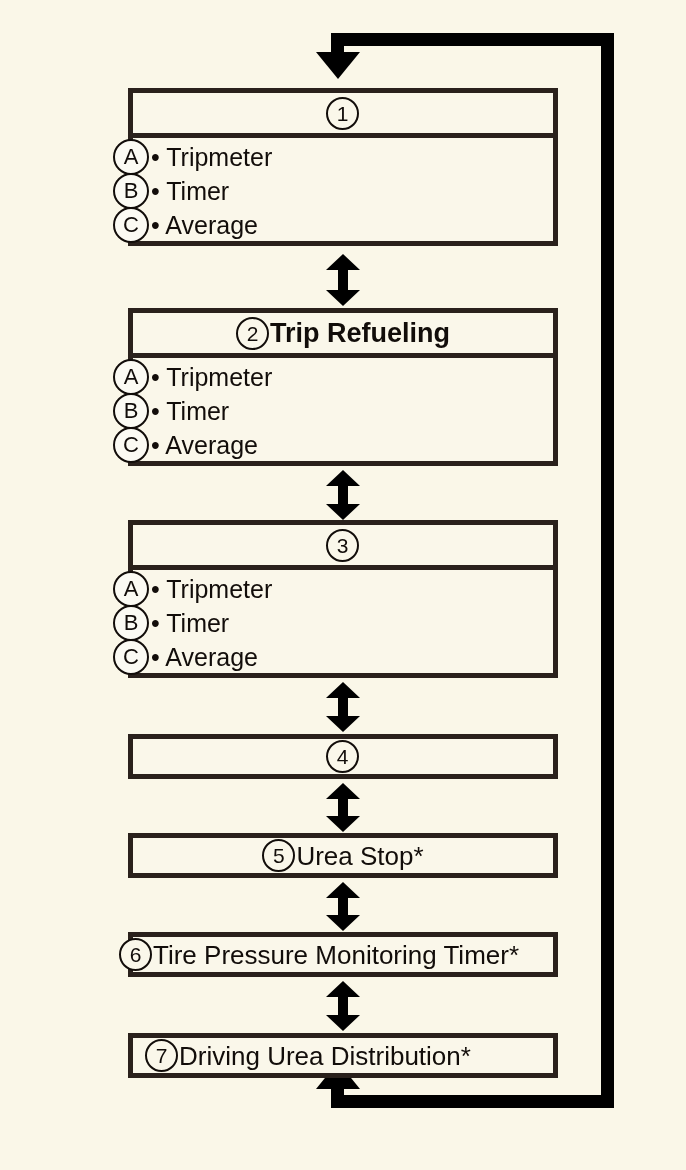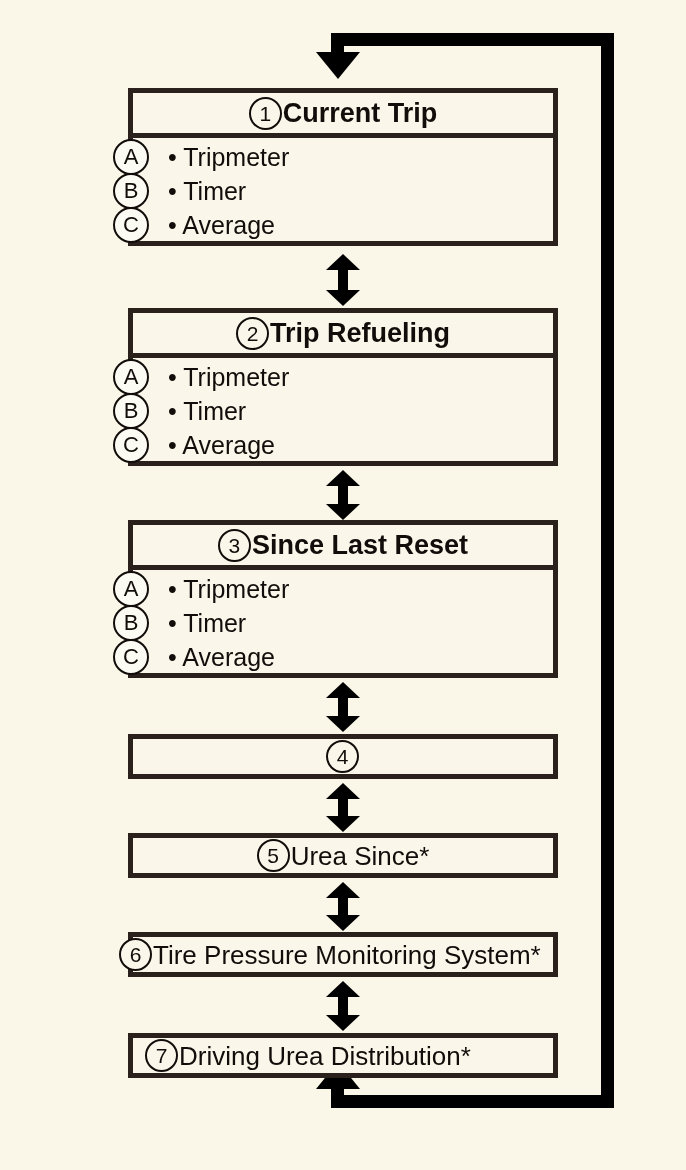--- a/index.html
+++ b/index.html
@@ -106,21 +106,21 @@
   .row {
     position: relative;
     height: 34px;
     display: flex;
     align-items: center;
   }
   .row-label {
     font-size: 25px;
     color: #120d0a;
     white-space: nowrap;
-    margin-left: 35px;
+    margin-left: 18px;
   }
   .letter-badge {
     position: absolute;
     left: -20px;
     top: 50%;
     transform: translateY(-50%);
     width: 32px;
     height: 32px;
     border: 2px solid #120d0a;
     border-radius: 50%;
@@ -175,21 +175,20 @@
   <div class="loop-seg" style="left:601px; top:33px; width:13px; height:1075px;"></div>
   <div class="loop-seg" style="left:331px; top:1095px; width:283px; height:13px;"></div>
   <div class="loop-seg" style="left:331px; top:33px; width:13px; height:25px;"></div>
   <div class="loop-seg" style="left:331px; top:1083px; width:13px; height:25px;"></div>
   <div class="loop-arrow-head down" style="left:316px; top:52px;"></div>
   <div class="loop-arrow-head up" style="left:316px; top:1062px;"></div>
 
   <div class="node has-body" style="left:128px; top:88px; width:430px; height:158px;">
     <div class="node-title">
       <span class="num-badge">1</span>
-      <span>Current Trip</span>
     </div>
     <div class="node-body">
       <div class="row">
         <span class="letter-badge">A</span>
         <span class="row-label">• Tripmeter</span>
       </div>
       <div class="row">
         <span class="letter-badge">B</span>
         <span class="row-label">• Timer</span>
       </div>
@@ -229,21 +228,20 @@
 
   <div class="dbl-arrow" style="left:326px; top:470px; height:50px;">
     <div class="head up"></div>
     <div class="shaft" style="top:12px; height:26px;"></div>
     <div class="head down"></div>
   </div>
 
   <div class="node has-body" style="left:128px; top:520px; width:430px; height:158px;">
     <div class="node-title">
       <span class="num-badge">3</span>
-      <span>Since Last Reset</span>
     </div>
     <div class="node-body">
       <div class="row">
         <span class="letter-badge">A</span>
         <span class="row-label">• Tripmeter</span>
       </div>
       <div class="row">
         <span class="letter-badge">B</span>
         <span class="row-label">• Timer</span>
       </div>
@@ -268,34 +266,34 @@
 
   <div class="dbl-arrow" style="left:326px; top:783px; height:49px;">
     <div class="head up"></div>
     <div class="shaft" style="top:12px; height:25px;"></div>
     <div class="head down"></div>
   </div>
 
   <div class="node plain" style="left:128px; top:833px; width:430px; height:45px;">
     <div class="node-title">
       <span class="num-badge">5</span>
-      <span>Urea Since*</span>
+      <span>Urea Stop*</span>
     </div>
   </div>
 
   <div class="dbl-arrow" style="left:326px; top:882px; height:49px;">
     <div class="head up"></div>
     <div class="shaft" style="top:12px; height:25px;"></div>
     <div class="head down"></div>
   </div>
 
   <div class="node plain left" style="left:128px; top:932px; width:430px; height:45px;">
     <div class="node-title" style="justify-content:flex-start;">
       <span class="num-badge" style="margin-left:-14px;">6</span>
-      <span>Tire Pressure Monitoring System*</span>
+      <span>Tire Pressure Monitoring Timer*</span>
     </div>
   </div>
 
   <div class="dbl-arrow" style="left:326px; top:981px; height:50px;">
     <div class="head up"></div>
     <div class="shaft" style="top:12px; height:26px;"></div>
     <div class="head down"></div>
   </div>
 
   <div class="node plain left" style="left:128px; top:1033px; width:430px; height:45px;">

